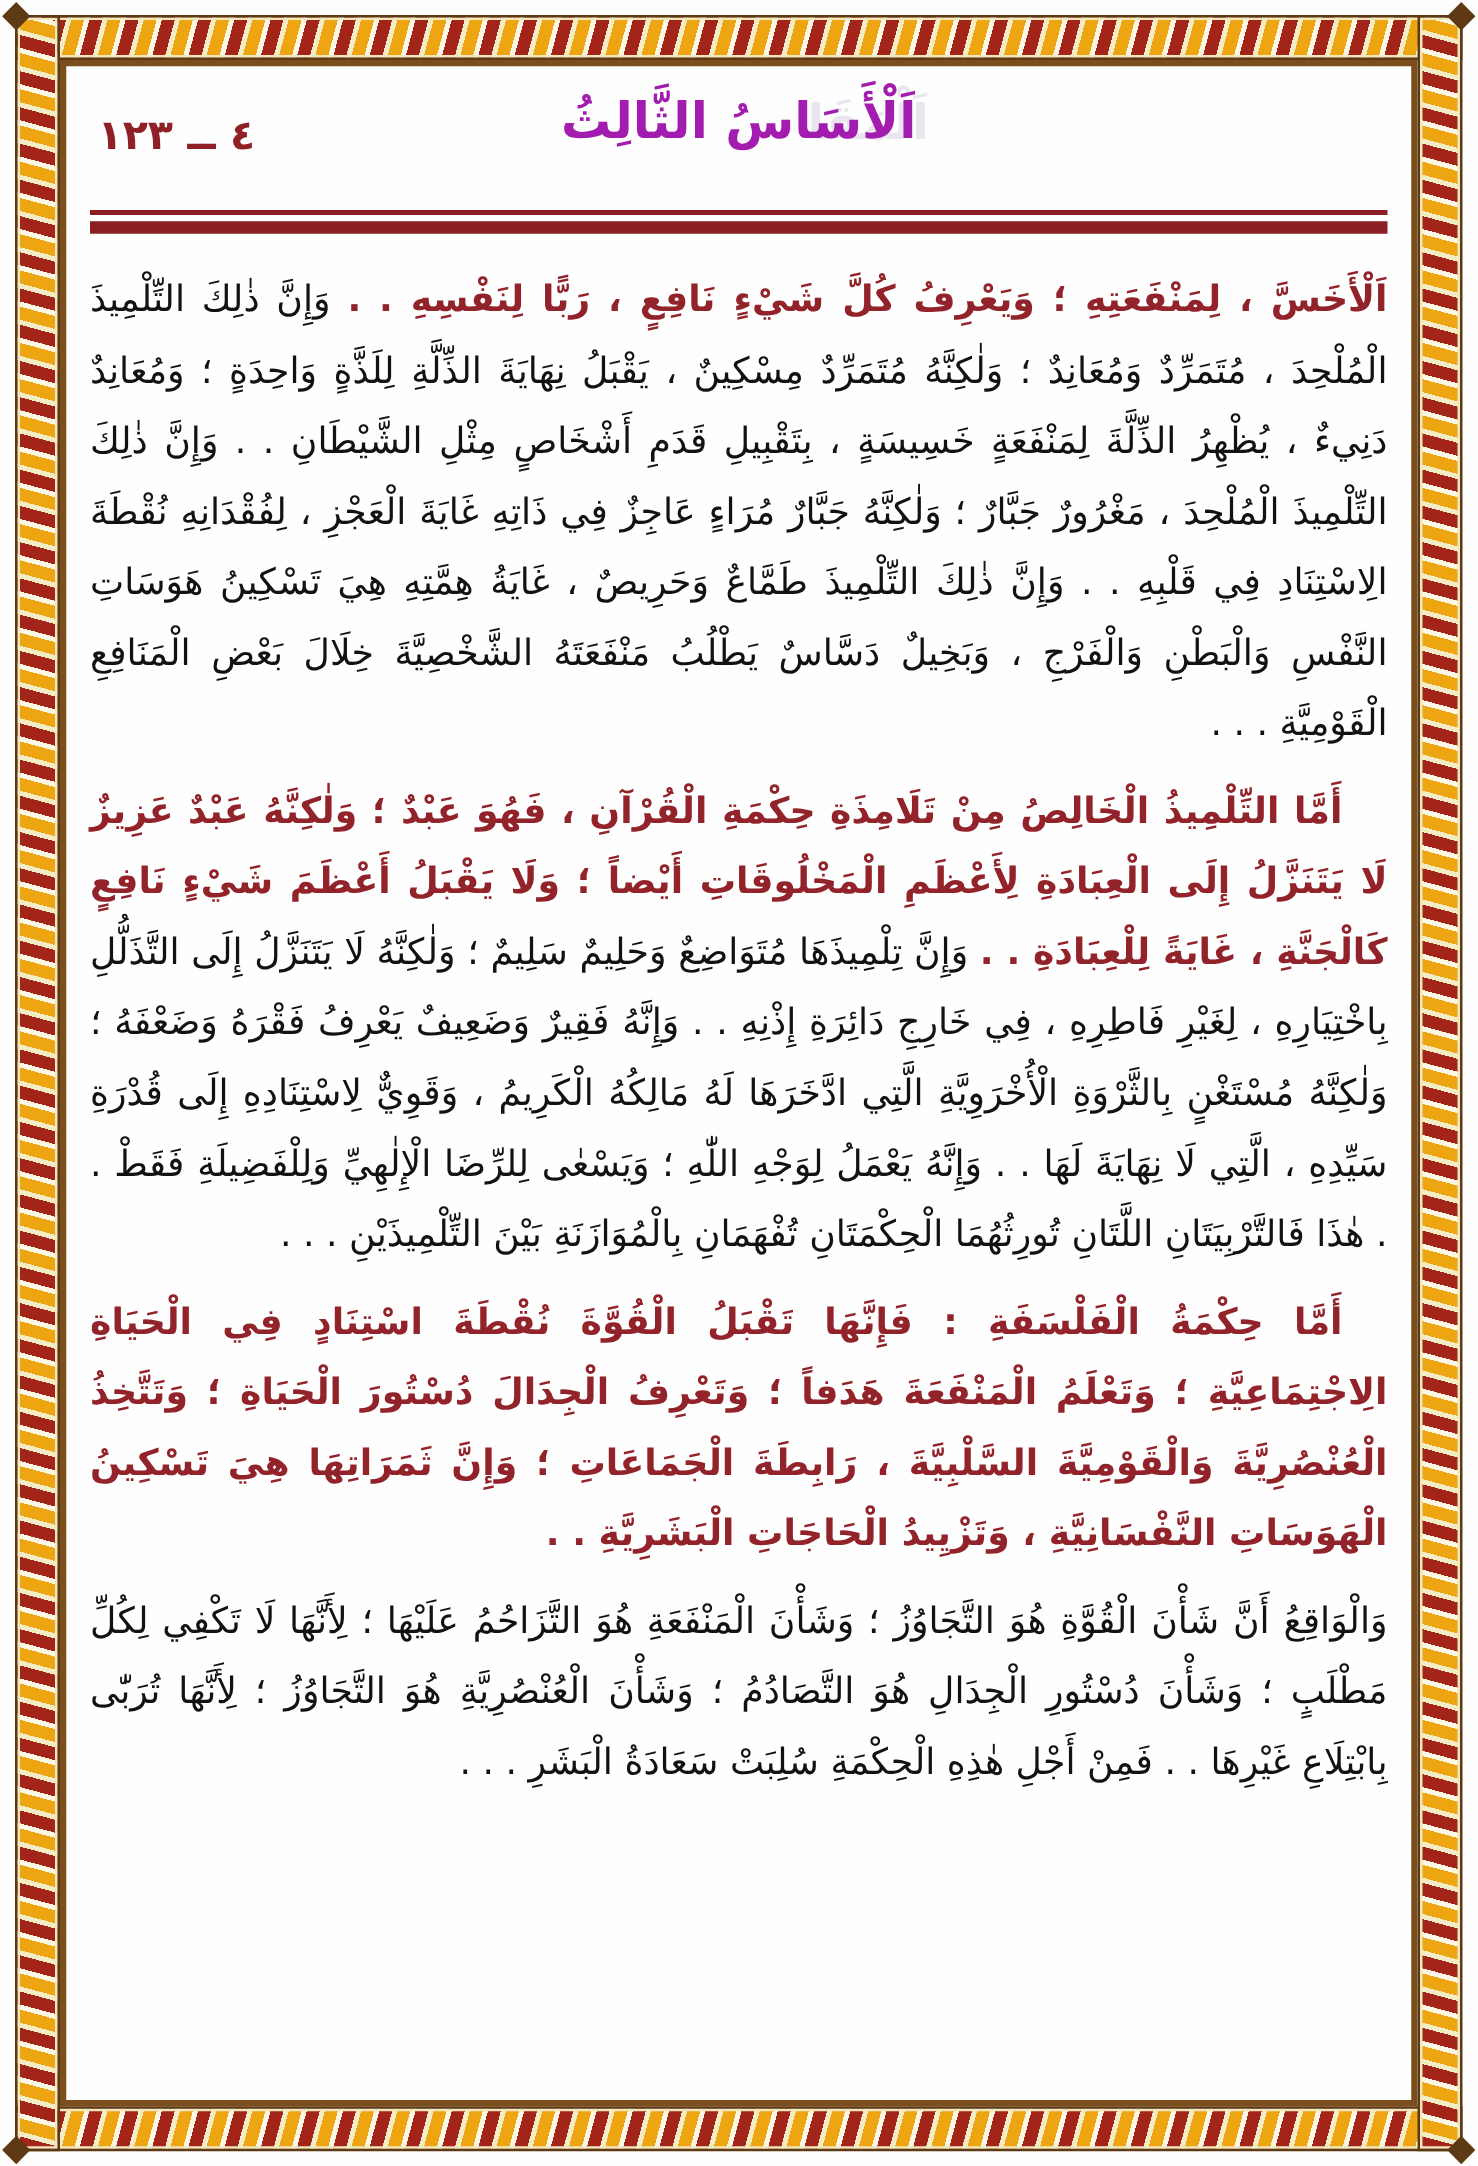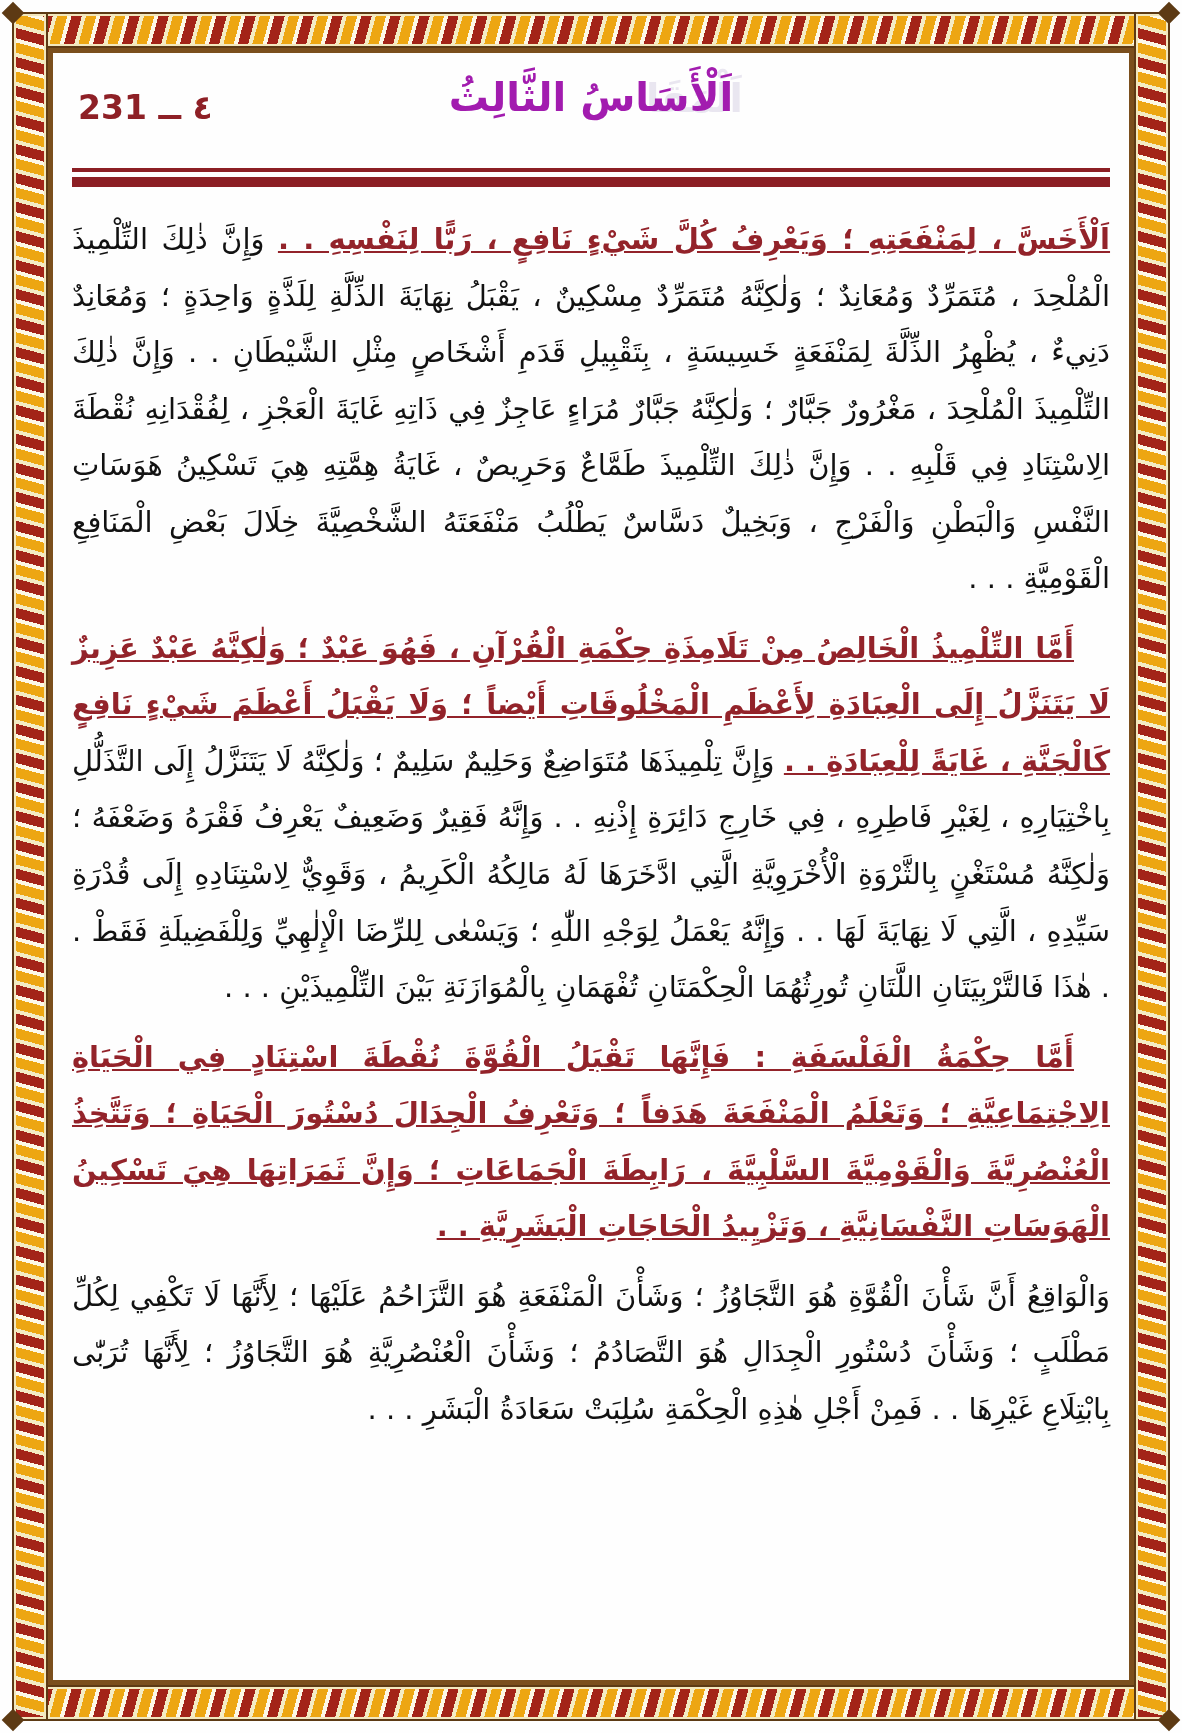--- a/index.html
+++ b/index.html
@@ -79,21 +79,21 @@
 
   .body-text {
     margin-top: 24px;
     font-size: 29px;
     line-height: 1.95;
     text-align: justify;
     color: #111111;
   }
   .para { margin: 0 0 13px 0; }
   .para.indent { text-indent: 36px; }
-  .seg-red   { color: #93232a; font-weight: bold; text-decoration: underline; }
+  .seg-red   { color: #93232a; font-weight: bold; }
   .seg-black { color: #121212; }
 </style>
 </head>
 <body>
 
 <div class="page">
 
   <div class="frame">
     <div class="chain chain-top"></div>
     <div class="chain chain-bottom"></div>
@@ -102,21 +102,21 @@
     <div class="inner-line"></div>
     <div class="finial f-tl"></div>
     <div class="finial f-tr"></div>
     <div class="finial f-bl"></div>
     <div class="finial f-br"></div>
   </div>
 
   <div class="content" lang="ar">
 
     <div class="header">
-      <div class="page-number">٤ ــ 231</div>
+      <div class="page-number">٤ ــ ١٢٣</div>
       <div class="title-wrap">
         <span class="ghost-title">اَلْمَقَا</span>
         <h1 class="page-title">اَلْأَسَاسُ الثَّالِثُ</h1>
       </div>
     </div>
 
     <div class="rule">
       <div class="rule-thin"></div>
       <div class="rule-thick"></div>
     </div>

